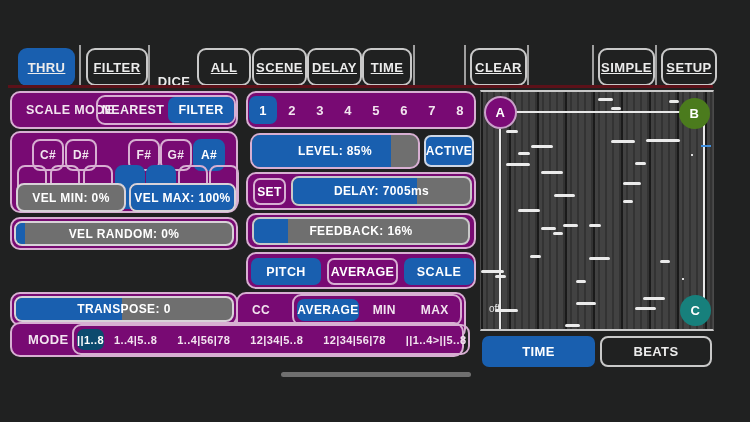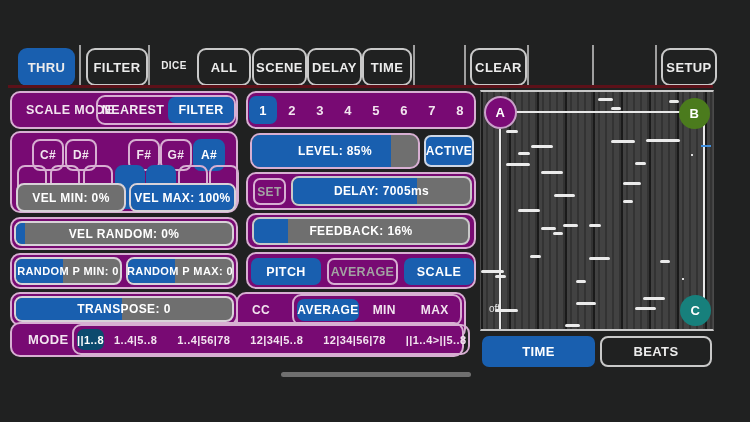--- a/index.html
+++ b/index.html
@@ -4,38 +4,38 @@
 <style>
   html,body{margin:0;padding:0;background:#151616;}
   .stage{position:relative;width:750px;height:422px;background:#202121;overflow:hidden;
          font-family:"Liberation Sans","DejaVu Sans",sans-serif;color:#f2ecf2;
          font-weight:bold;letter-spacing:.4px;}
   .abs{position:absolute;}
   .ctr{display:flex;align-items:center;justify-content:center;}
 
   
   .tbtn{position:absolute;top:48px;height:34px;border:2px solid #c9c9c9;border-radius:9px;
-        color:#ececec;font-size:13px;}
+        color:#ececec;font-size:13px;text-decoration:underline;}
   .tbtn.blue{background:#195faf;border:none;height:38px;top:48px;}
   .tsep{position:absolute;top:45px;width:2px;height:41px;background:#9f9f9f;}
-  .tlabel{position:absolute;top:48px;height:34px;color:#ececec;font-size:10px;}
+  .tlabel{position:absolute;top:64px;height:34px;color:#ececec;font-size:13px;}
   .accent-line{position:absolute;left:8px;top:85px;width:705px;height:3px;background:#5c1119;}
 
   
   .pgroup{position:absolute;background:#780a73;border:2px solid #d7afd2;border-radius:10px;box-sizing:border-box;}
   .plabel{font-size:12.5px;color:#f2e4ef;}
 
   
   .slider{position:absolute;background:#6f6f6f;border:2px solid #d8d2d8;border-radius:8px;
           box-sizing:border-box;overflow:hidden;display:flex;align-items:center;justify-content:center;}
   .slider .fill{position:absolute;left:0;top:0;bottom:0;background:#195faf;}
   .slider .lab{position:relative;z-index:1;font-size:12px;color:#fff;white-space:nowrap;}
 
   .bluebtn{background:#195faf;border-radius:7px;color:#fff;box-sizing:border-box;}
-  .outbtn{border:2px solid #d7afd2;border-radius:8px;color:#a3a3a3;box-sizing:border-box;background:transparent;}
+  .outbtn{border:2px solid #d7afd2;border-radius:8px;color:#ffffff;box-sizing:border-box;background:transparent;}
 
   .key{position:absolute;border:2px solid #d7afd2;border-radius:8px;box-sizing:border-box;
        display:flex;align-items:center;justify-content:center;font-size:12px;color:#f2e4ef;}
   .key.on{background:#195faf;border-color:#195faf;color:#fff;}
 
   .innergroup{position:absolute;border:2px solid #d7afd2;border-radius:9px;box-sizing:border-box;
               display:flex;align-items:center;}
 
   
   .stepcell{flex:1;display:flex;align-items:center;justify-content:center;font-size:13px;height:100%;
@@ -75,20 +75,21 @@
   <div class="tlabel ctr" style="left:152px;width:44px;">DICE</div>
   <div class="tbtn ctr" style="left:197px;width:50px;">ALL</div>
   <div class="tbtn ctr" style="left:252px;width:51px;">SCENE</div>
   <div class="tbtn ctr" style="left:307px;width:51px;">DELAY</div>
   <div class="tbtn ctr" style="left:362px;width:46px;">TIME</div>
   <div class="tsep" style="left:413px;"></div>
   <div class="tsep" style="left:464px;"></div>
   <div class="tbtn ctr" style="left:470px;width:53px;">CLEAR</div>
   <div class="tsep" style="left:527px;"></div>
   <div class="tsep" style="left:592px;"></div>
+  <div class="tbtn ctr" style="left:598px;width:53px;">SIMPLE</div>
   <div class="tsep" style="left:655px;"></div>
   <div class="tbtn ctr" style="left:661px;width:52px;">SETUP</div>
   <div class="accent-line"></div>
 
   <div class="pgroup" style="left:10px;top:91px;width:228px;height:38px;">
     <div class="plabel abs ctr" style="left:14px;top:0;height:34px;">SCALE MODE</div>
     <div class="innergroup" style="left:84px;top:2px;width:140px;height:30px;">
       <div class="ctr" style="flex:1;height:100%;font-size:12.5px;">NEAREST</div>
       <div class="bluebtn ctr" style="width:66px;height:100%;font-size:12.5px;border-radius:7px;">FILTER</div>
     </div>
@@ -121,30 +122,20 @@
     </div>
   </div>
 
   <div class="pgroup" style="left:10px;top:217px;width:228px;height:33px;">
     <div class="slider" style="left:2px;top:2px;width:220px;height:25px;">
       <div class="fill" style="width: 4%;"></div>
         <span class="lab">VEL RANDOM: 0%</span>
     </div>
   </div>
 
-  <div class="pgroup" style="left:10px;top:253px;width:228px;height:36px;">
-    <div class="slider" style="left:2px;top:2px;width:108px;height:28px;">
-      <div class="fill" style="width: 45%;"></div>
-        <span class="lab" style="font-size:11px;">RANDOM P MIN: 0</span>
-    </div>
-    <div class="slider" style="left:114px;top:2px;width:108px;height:28px;">
-      <div class="fill" style="width: 45%;"></div>
-        <span class="lab" style="font-size:11px;">RANDOM P MAX: 0</span>
-    </div>
-  </div>
 
   <div class="pgroup" style="left:10px;top:292px;width:228px;height:34px;">
     <div class="slider" style="left:2px;top:2px;width:220px;height:26px;">
       <div class="fill" style="width: 49%;"></div>
         <span class="lab">TRANSPOSE: 0</span>
     </div>
   </div>
 
   <div class="pgroup" style="left:246px;top:91px;width:230px;height:38px;display:flex;">
     <div id="steps-row" style="display:flex;width:100%;">

